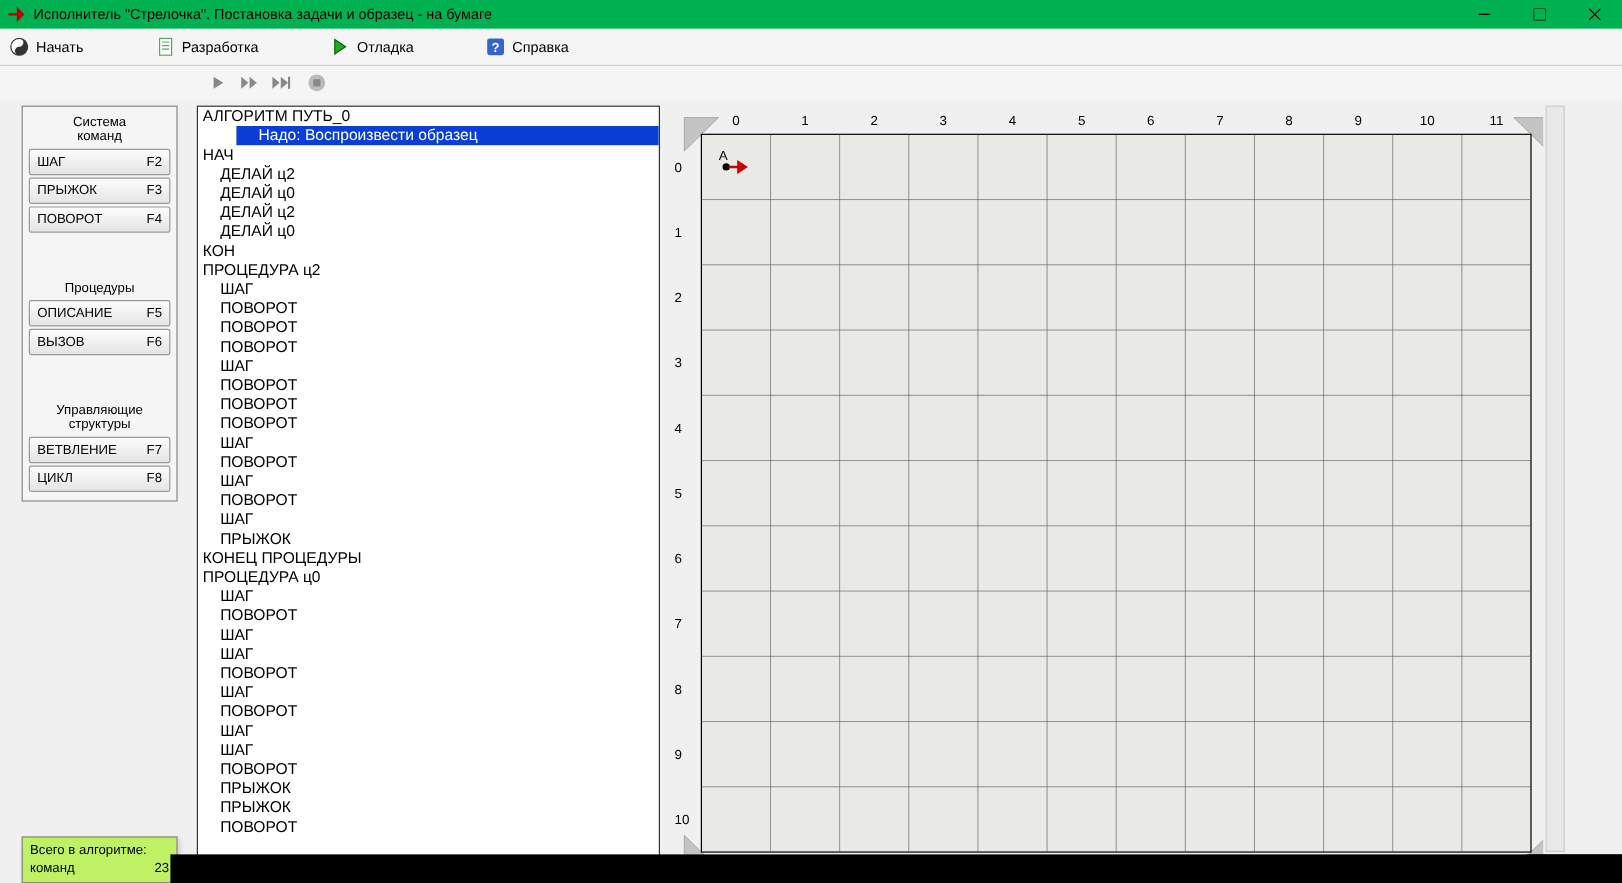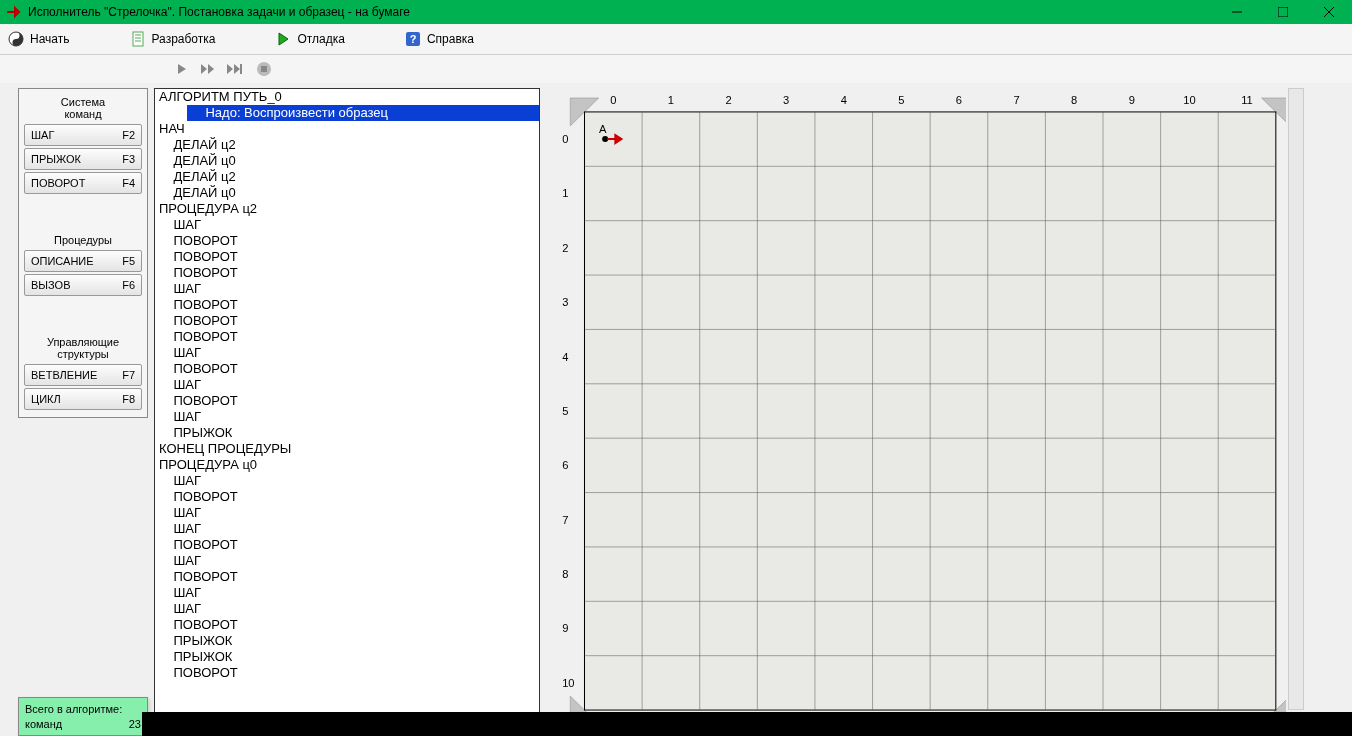--- a/index.html
+++ b/index.html
@@ -100,21 +100,21 @@
   .section-hdr {
     text-align: center;
     font-size: 11px;
     padding: 4px 0 2px;
     line-height: 1.1;
     margin-top: 36px;
   }
 
   .code-area {
     position: absolute;
-    left: 154px;
+    left: 164px;
     top: 12px;
     width: 386px;
     height: 630px;
     border: 1px solid #333;
     background: #fff;
     overflow: hidden;
     font-family: Arial, sans-serif;
     font-size: 13px;
     line-height: 16px;
   }
@@ -143,21 +143,21 @@
   .grid-line { stroke: #555; stroke-width: 0.5; }
   .grid-outer { stroke: #000; stroke-width: 1; fill: #e9e9e6; }
   .corner-tri { fill: #c4c4c4; stroke: #888; stroke-width: 0.5; }
 
   .status-panel {
     position: absolute;
     left: 18px;
     bottom: 0;
     width: 130px;
     border: 1px solid #888;
-    background: #86efac;
+    background: #bef264;
     font-size: 11px;
     padding: 4px 6px;
     line-height: 1.3;
     box-shadow: 2px 2px 4px rgba(0,0,0,0.15);
   }
   .status-line2 { display: flex; justify-content: space-between; }
   .taskbar {
     position: absolute;
     left: 142px;
     right: 0;
@@ -325,20 +325,21 @@
   </div>
 
   <div class="code-area" id="code-area">
       <div class="code-line">АЛГОРИТМ ПУТЬ_0</div>
       <div class="code-line selected">    Надо: Воспроизвести образец</div>
       <div class="code-line">НАЧ</div>
       <div class="code-line">    ДЕЛАЙ ц2</div>
       <div class="code-line">    ДЕЛАЙ ц0</div>
       <div class="code-line">    ДЕЛАЙ ц2</div>
       <div class="code-line">    ДЕЛАЙ ц0</div>
+      <div class="code-line">КОН</div>
       <div class="code-line">ПРОЦЕДУРА ц2</div>
       <div class="code-line">    ШАГ</div>
       <div class="code-line">    ПОВОРОТ</div>
       <div class="code-line">    ПОВОРОТ</div>
       <div class="code-line">    ПОВОРОТ</div>
       <div class="code-line">    ШАГ</div>
       <div class="code-line">    ПОВОРОТ</div>
       <div class="code-line">    ПОВОРОТ</div>
       <div class="code-line">    ПОВОРОТ</div>
       <div class="code-line">    ШАГ</div>

